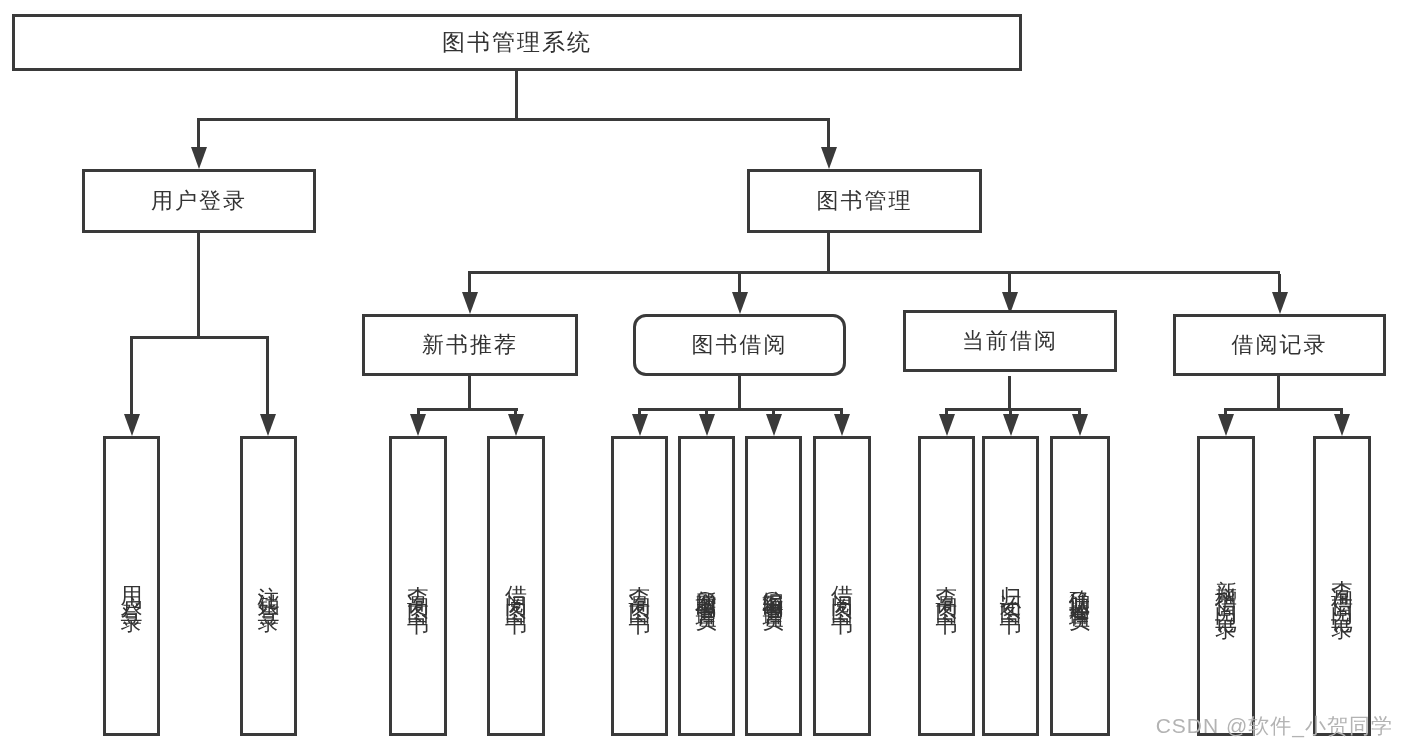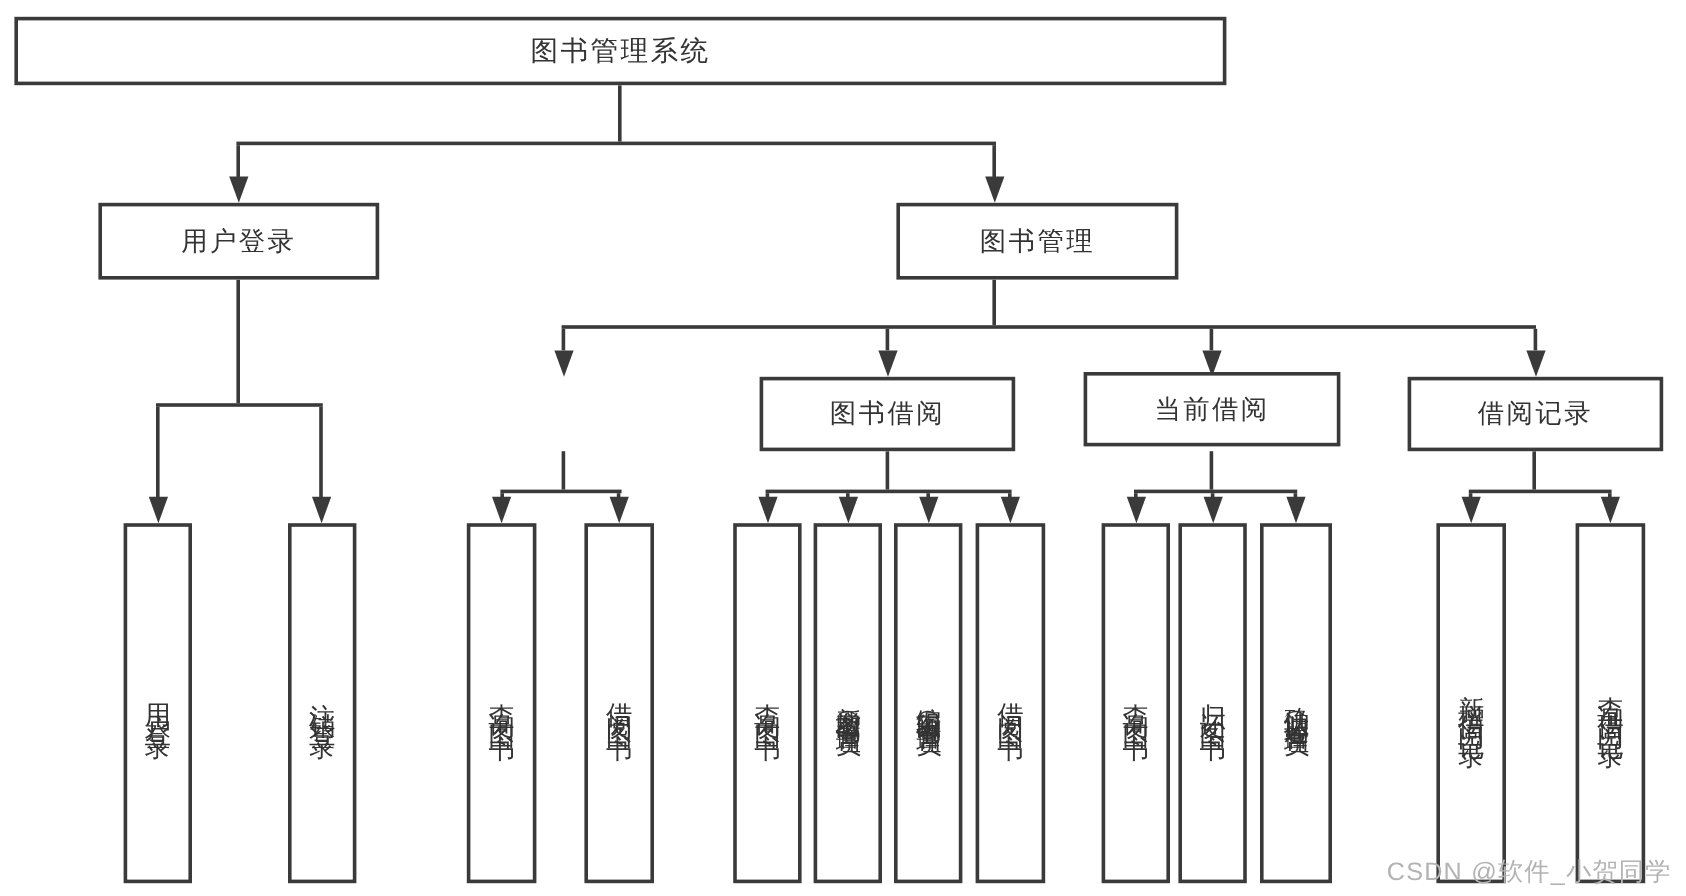--- a/index.html
+++ b/index.html
@@ -106,21 +106,22 @@
   <div class="hline" style="left:468px; top:271px; width:812px;"></div>
   <div class="vline" style="left:468px; top:274px; height:18px;"></div>
   <div class="arrow" style="left:462px; top:292px;"></div>
   <div class="vline" style="left:738px; top:274px; height:18px;"></div>
   <div class="arrow" style="left:732px; top:292px;"></div>
   <div class="vline" style="left:1008px; top:274px; height:18px;"></div>
   <div class="arrow" style="left:1002px; top:292px;"></div>
   <div class="vline" style="left:1278px; top:274px; height:18px;"></div>
   <div class="arrow" style="left:1272px; top:292px;"></div>
 
-  <div class="box" style="left:633px; top:314px; width:213px; height:62px;">图书借阅</div>
+  <div class="box" style="left:362px; top:314px; width:216px; height:62px;">新书推荐</div>
+  <div class="box" style="left:633px; top:314px; width:213px; height:62px;border-radius:13px;">图书借阅</div>
   <div class="box" style="left:903px; top:310px; width:214px; height:62px;">当前借阅</div>
   <div class="box" style="left:1173px; top:314px; width:213px; height:62px;">借阅记录</div>
 
   <div class="vline" style="left:468px; top:376px; height:32px;"></div>
   <div class="hline" style="left:417px; top:408px; width:101px;"></div>
   <div class="vline" style="left:417px; top:411px; height:5px;"></div>
   <div class="arrow" style="left:410px; top:414px;"></div>
   <div class="vline" style="left:514px; top:411px; height:5px;"></div>
   <div class="arrow" style="left:508px; top:414px;"></div>
 

